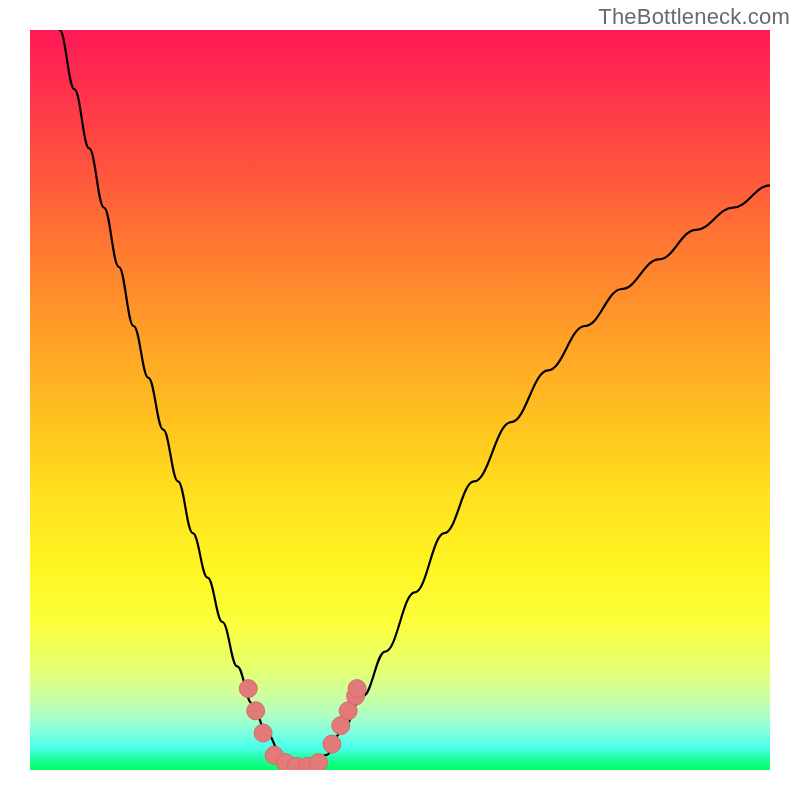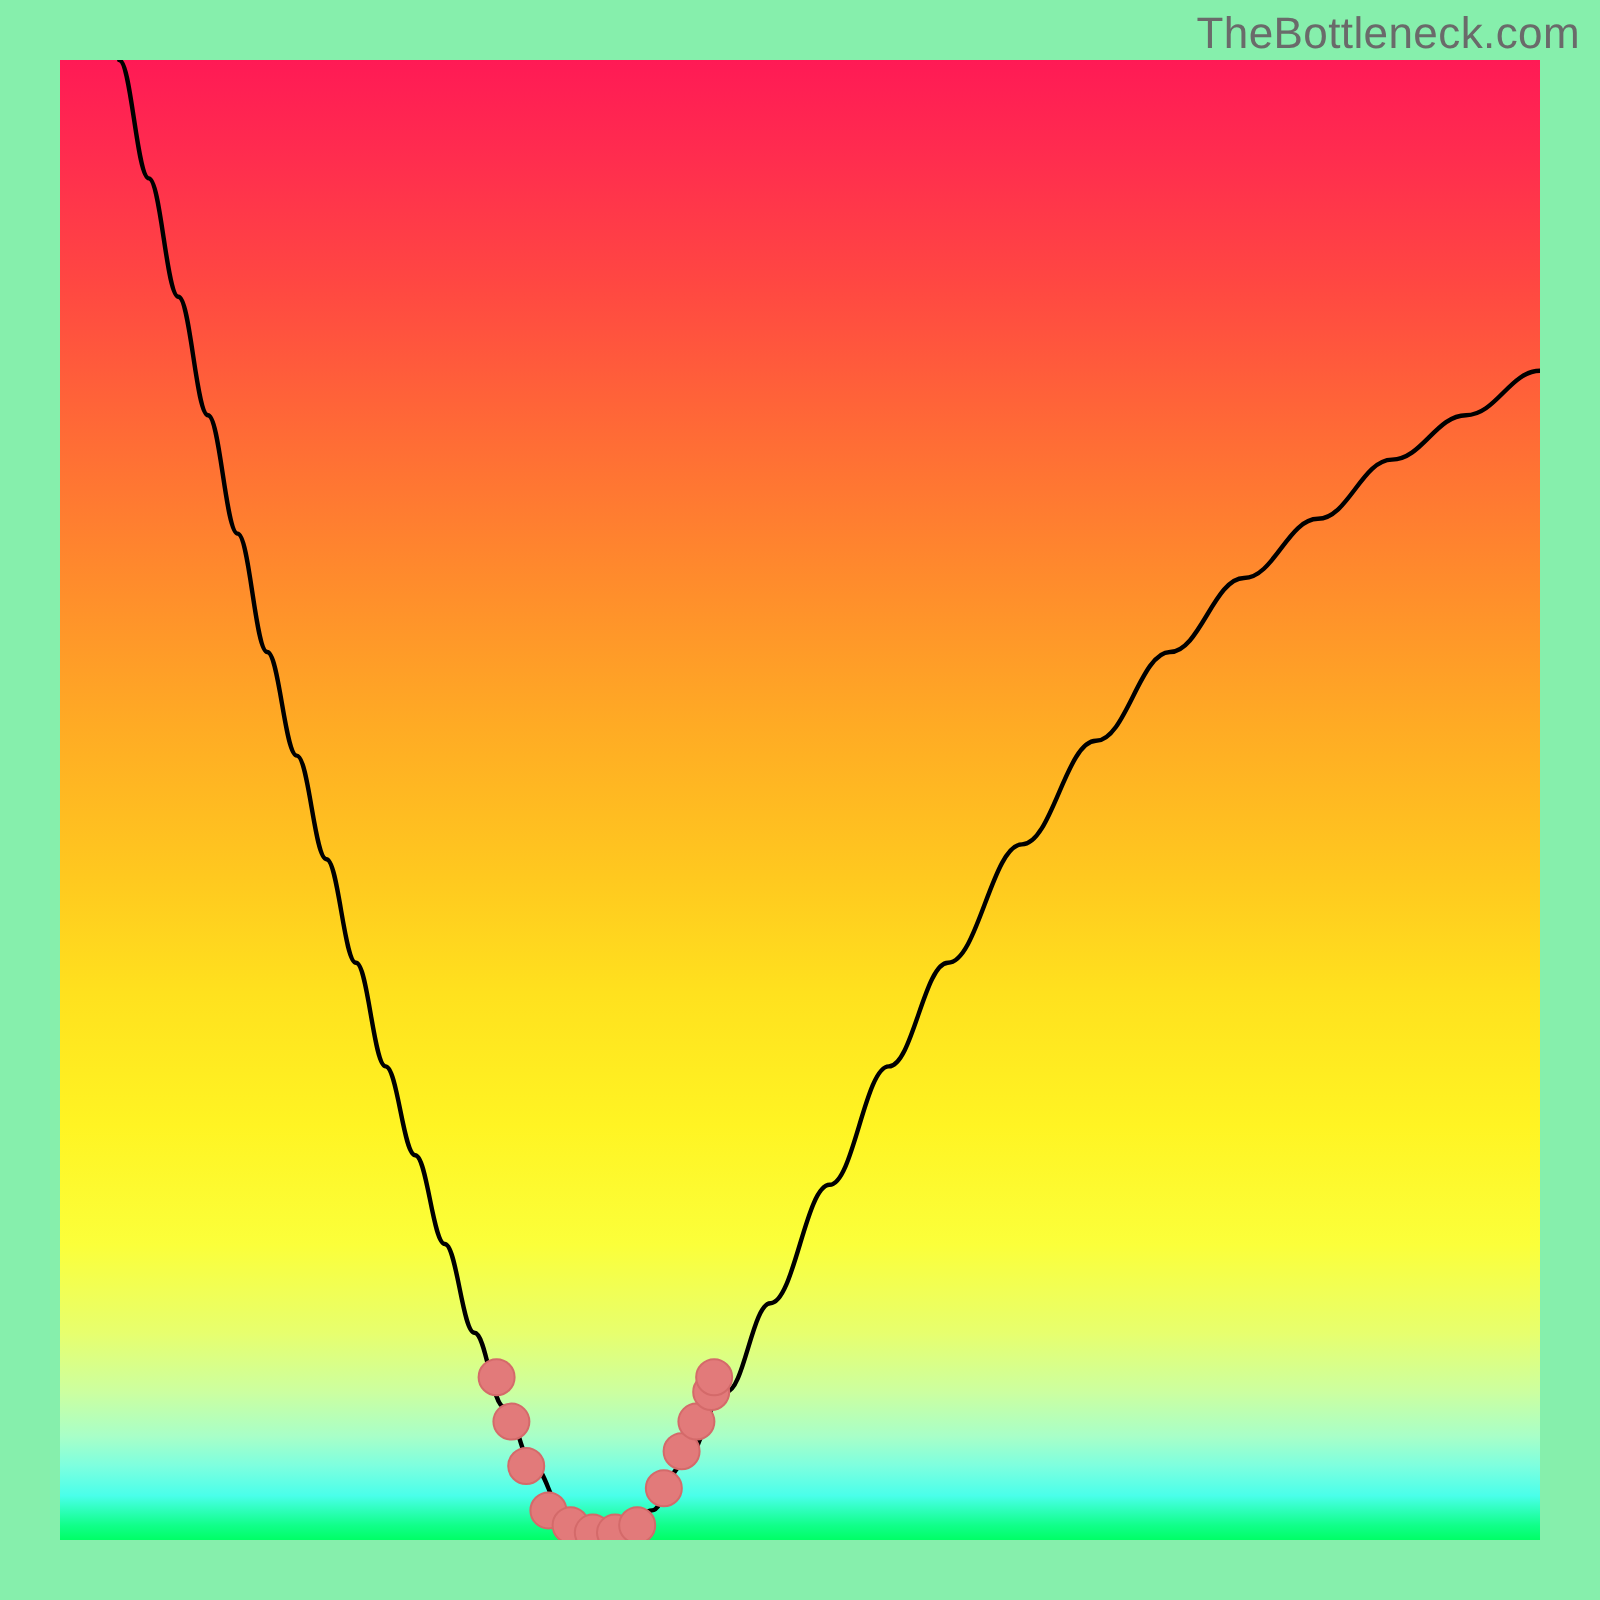--- a/index.html
+++ b/index.html
@@ -1,21 +1,21 @@
 <!DOCTYPE html>
 <html><head>
 <meta charset="utf-8">
 <style>
   * { margin: 0; padding: 0; box-sizing: border-box; }
   html, body { width: 800px; height: 800px; overflow: hidden; background: #000; }
   .frame {
     position: absolute;
     left: 0; top: 0;
     width: 800px; height: 800px;
-    background: #86efac;
+    background: #ffffff;
   }
   .plot {
     position: absolute;
     left: 30px; top: 30px;
     width: 740px; height: 740px;
     background: linear-gradient(to bottom,
       #ff1a55 0%,
       #ff2b4f 6%,
       #ff4742 15%,
       #ff6a36 25%,

